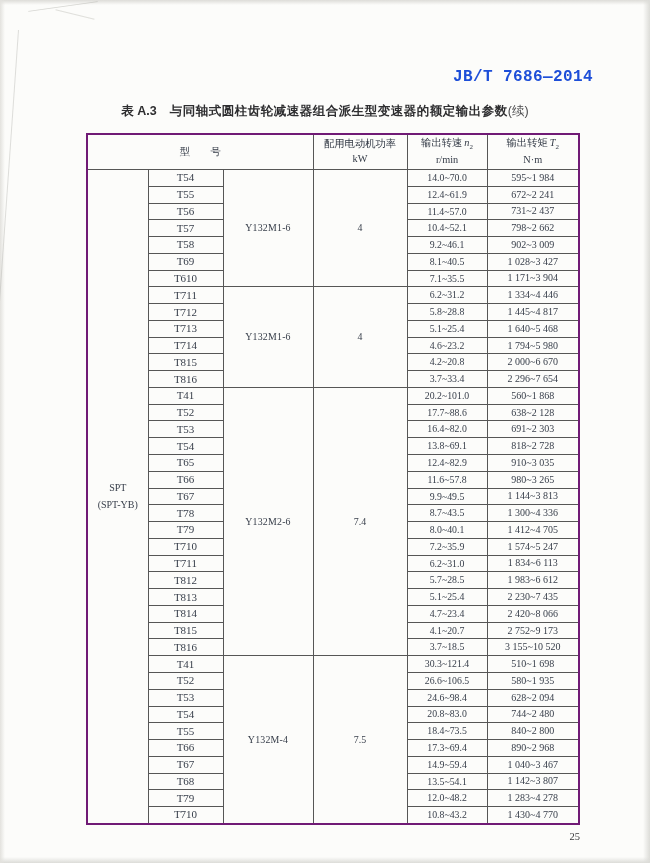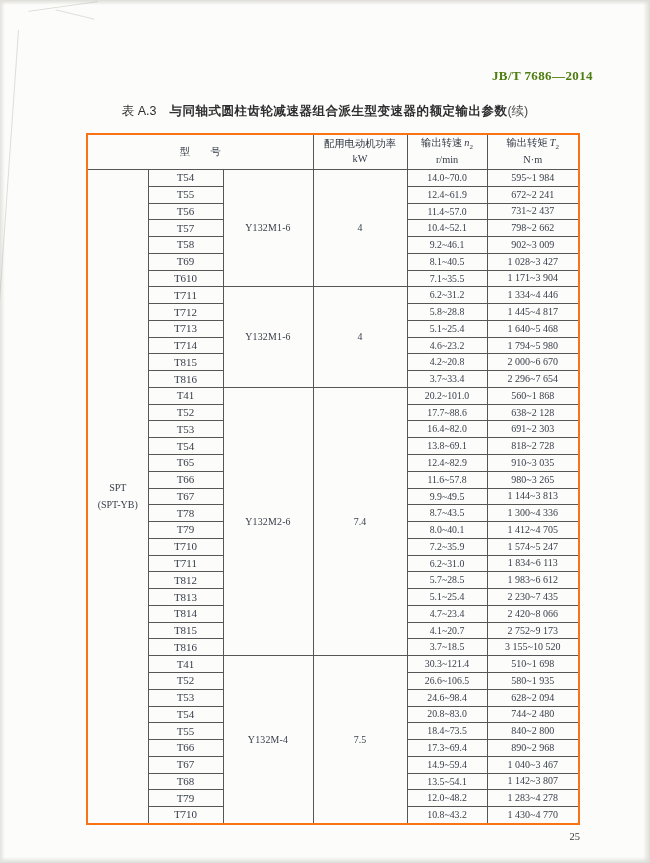--- a/index.html
+++ b/index.html
@@ -24,44 +24,44 @@
     background:linear-gradient(90deg,#e3e2de,rgba(252,252,250,0));}
   .scratch1{position:absolute;left:18px;top:30px;width:1px;height:370px;
     background:#b9b9b4;opacity:.45;transform:rotate(4deg);transform-origin:top left;}
   .scratch2{position:absolute;left:28px;top:6px;width:70px;height:1px;
     background:#b2b2ac;opacity:.5;transform:rotate(-8deg);}
   .scratch3{position:absolute;left:55px;top:14px;width:40px;height:1px;
     background:#bcbcb6;opacity:.45;transform:rotate(14deg);}
 
   .doc-code{
     position:absolute;top:68px;right:57px;
-    font-family:Liberation Serif, serif;
-    font-weight:bold;font-size:13px;color:#4d7c0f;letter-spacing:.4px;
+    font-family:Liberation Mono, monospace;
+    font-weight:bold;font-size:16px;color:#1d4ed8;letter-spacing:.4px;
   }
   .caption{
     position:absolute;top:103px;left:0;width:100%;text-align:center;
     font-family:"Liberation Sans", sans-serif;
     font-size:12.5px;color:#2e2e30;
   }
-  .caption .cap-prefix{font-weight:normal;margin-right:13px;}
+  .caption .cap-prefix{font-weight:bold;margin-right:13px;}
   .caption .cap-main{font-weight:bold;letter-spacing:.5px;font-family:Liberation Mono, monospace;}
   .caption .cap-suffix{font-weight:normal;color:#4a4a4c;}
 
   table.spec{
     position:absolute;left:86px;top:133px;
     width:492px;border-collapse:collapse;table-layout:fixed;
     font-family:"Liberation Serif", serif;
     color:#363d49;
   }
   table.spec td, table.spec th{
     border:1px solid #565656;
     padding:0;text-align:center;vertical-align:middle;
     overflow:hidden;white-space:nowrap;
   }
-  table.spec{border:2px solid #f97316;padding-left:22px;}
+  table.spec{border:2px solid #701a75;padding-left:22px;}
   thead th{
     height:34px;font-weight:normal;font-size:10.3px;color:#333a46;
     line-height:1.5;
   }
   thead .hline{line-height:1.45;}
   thead i.var{font-style:italic;font-family:"Liberation Serif",serif;margin-left:2px;}
   thead sub{font-size:7px;}
   tbody td{height:15.77px;font-size:9.8px;line-height:1;}
   td.series-cell{font-size:10px;line-height:1.7;white-space:normal;}
   td.model-cell{font-size:11px;}

